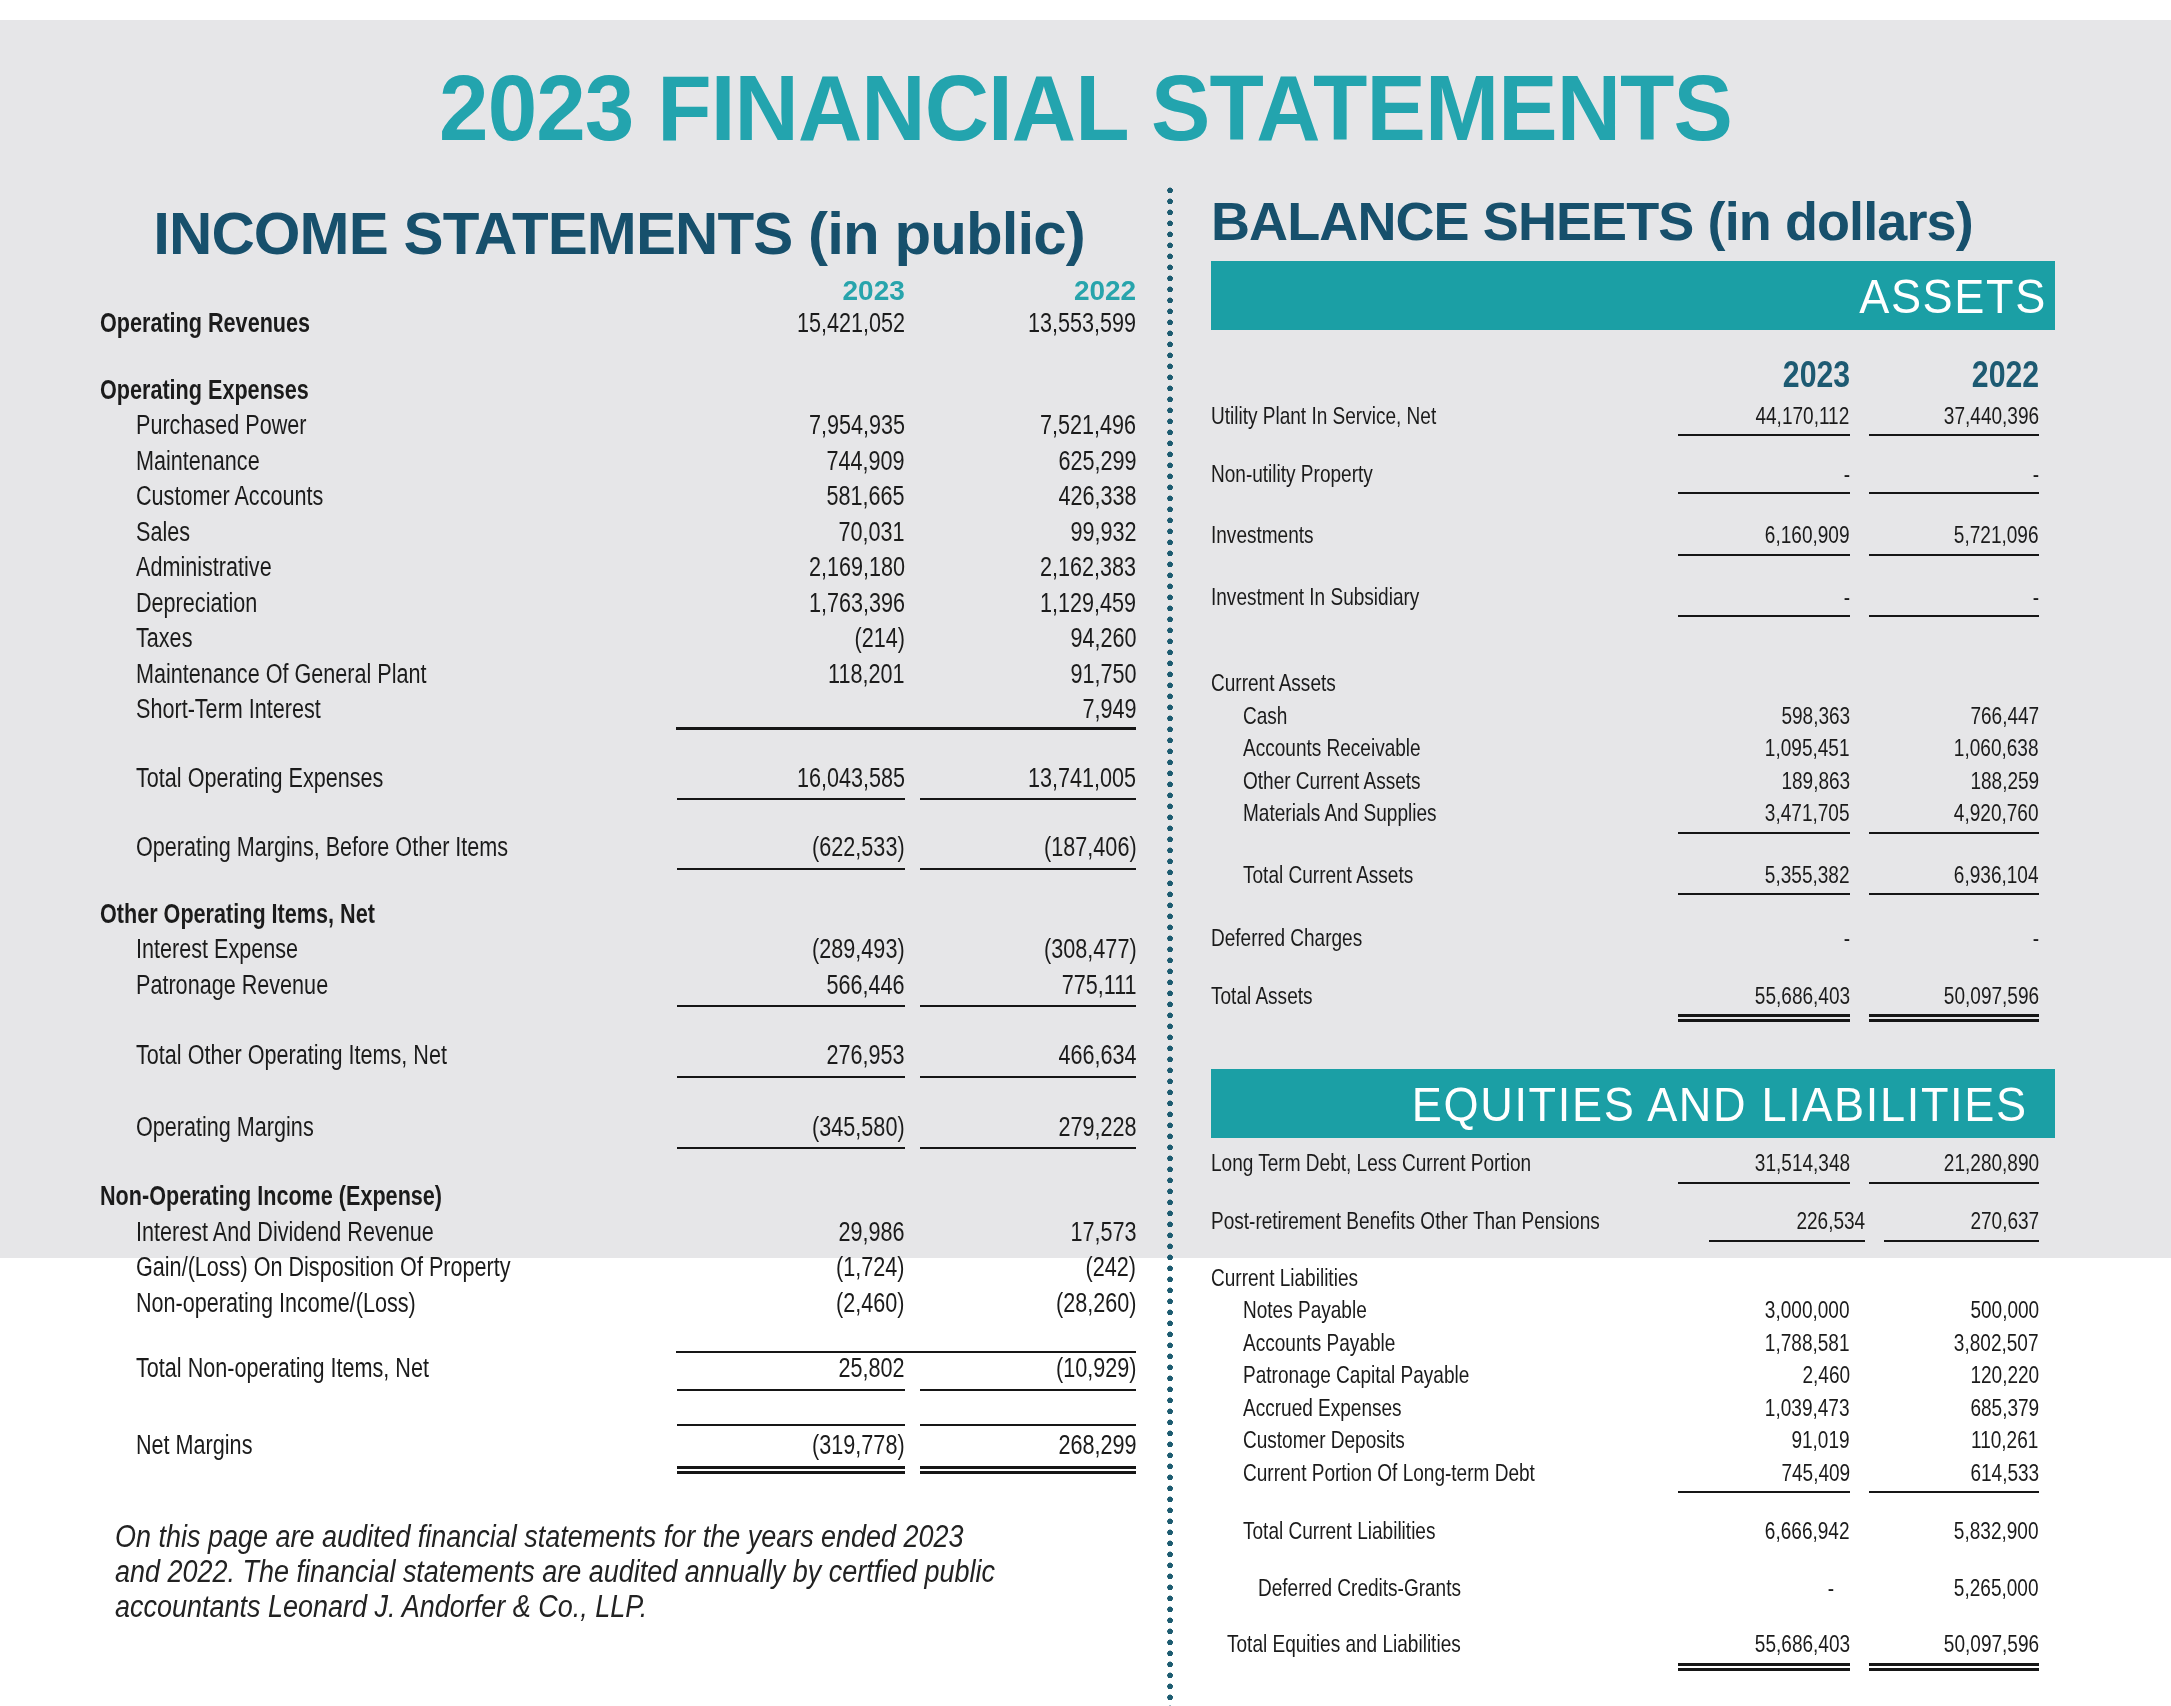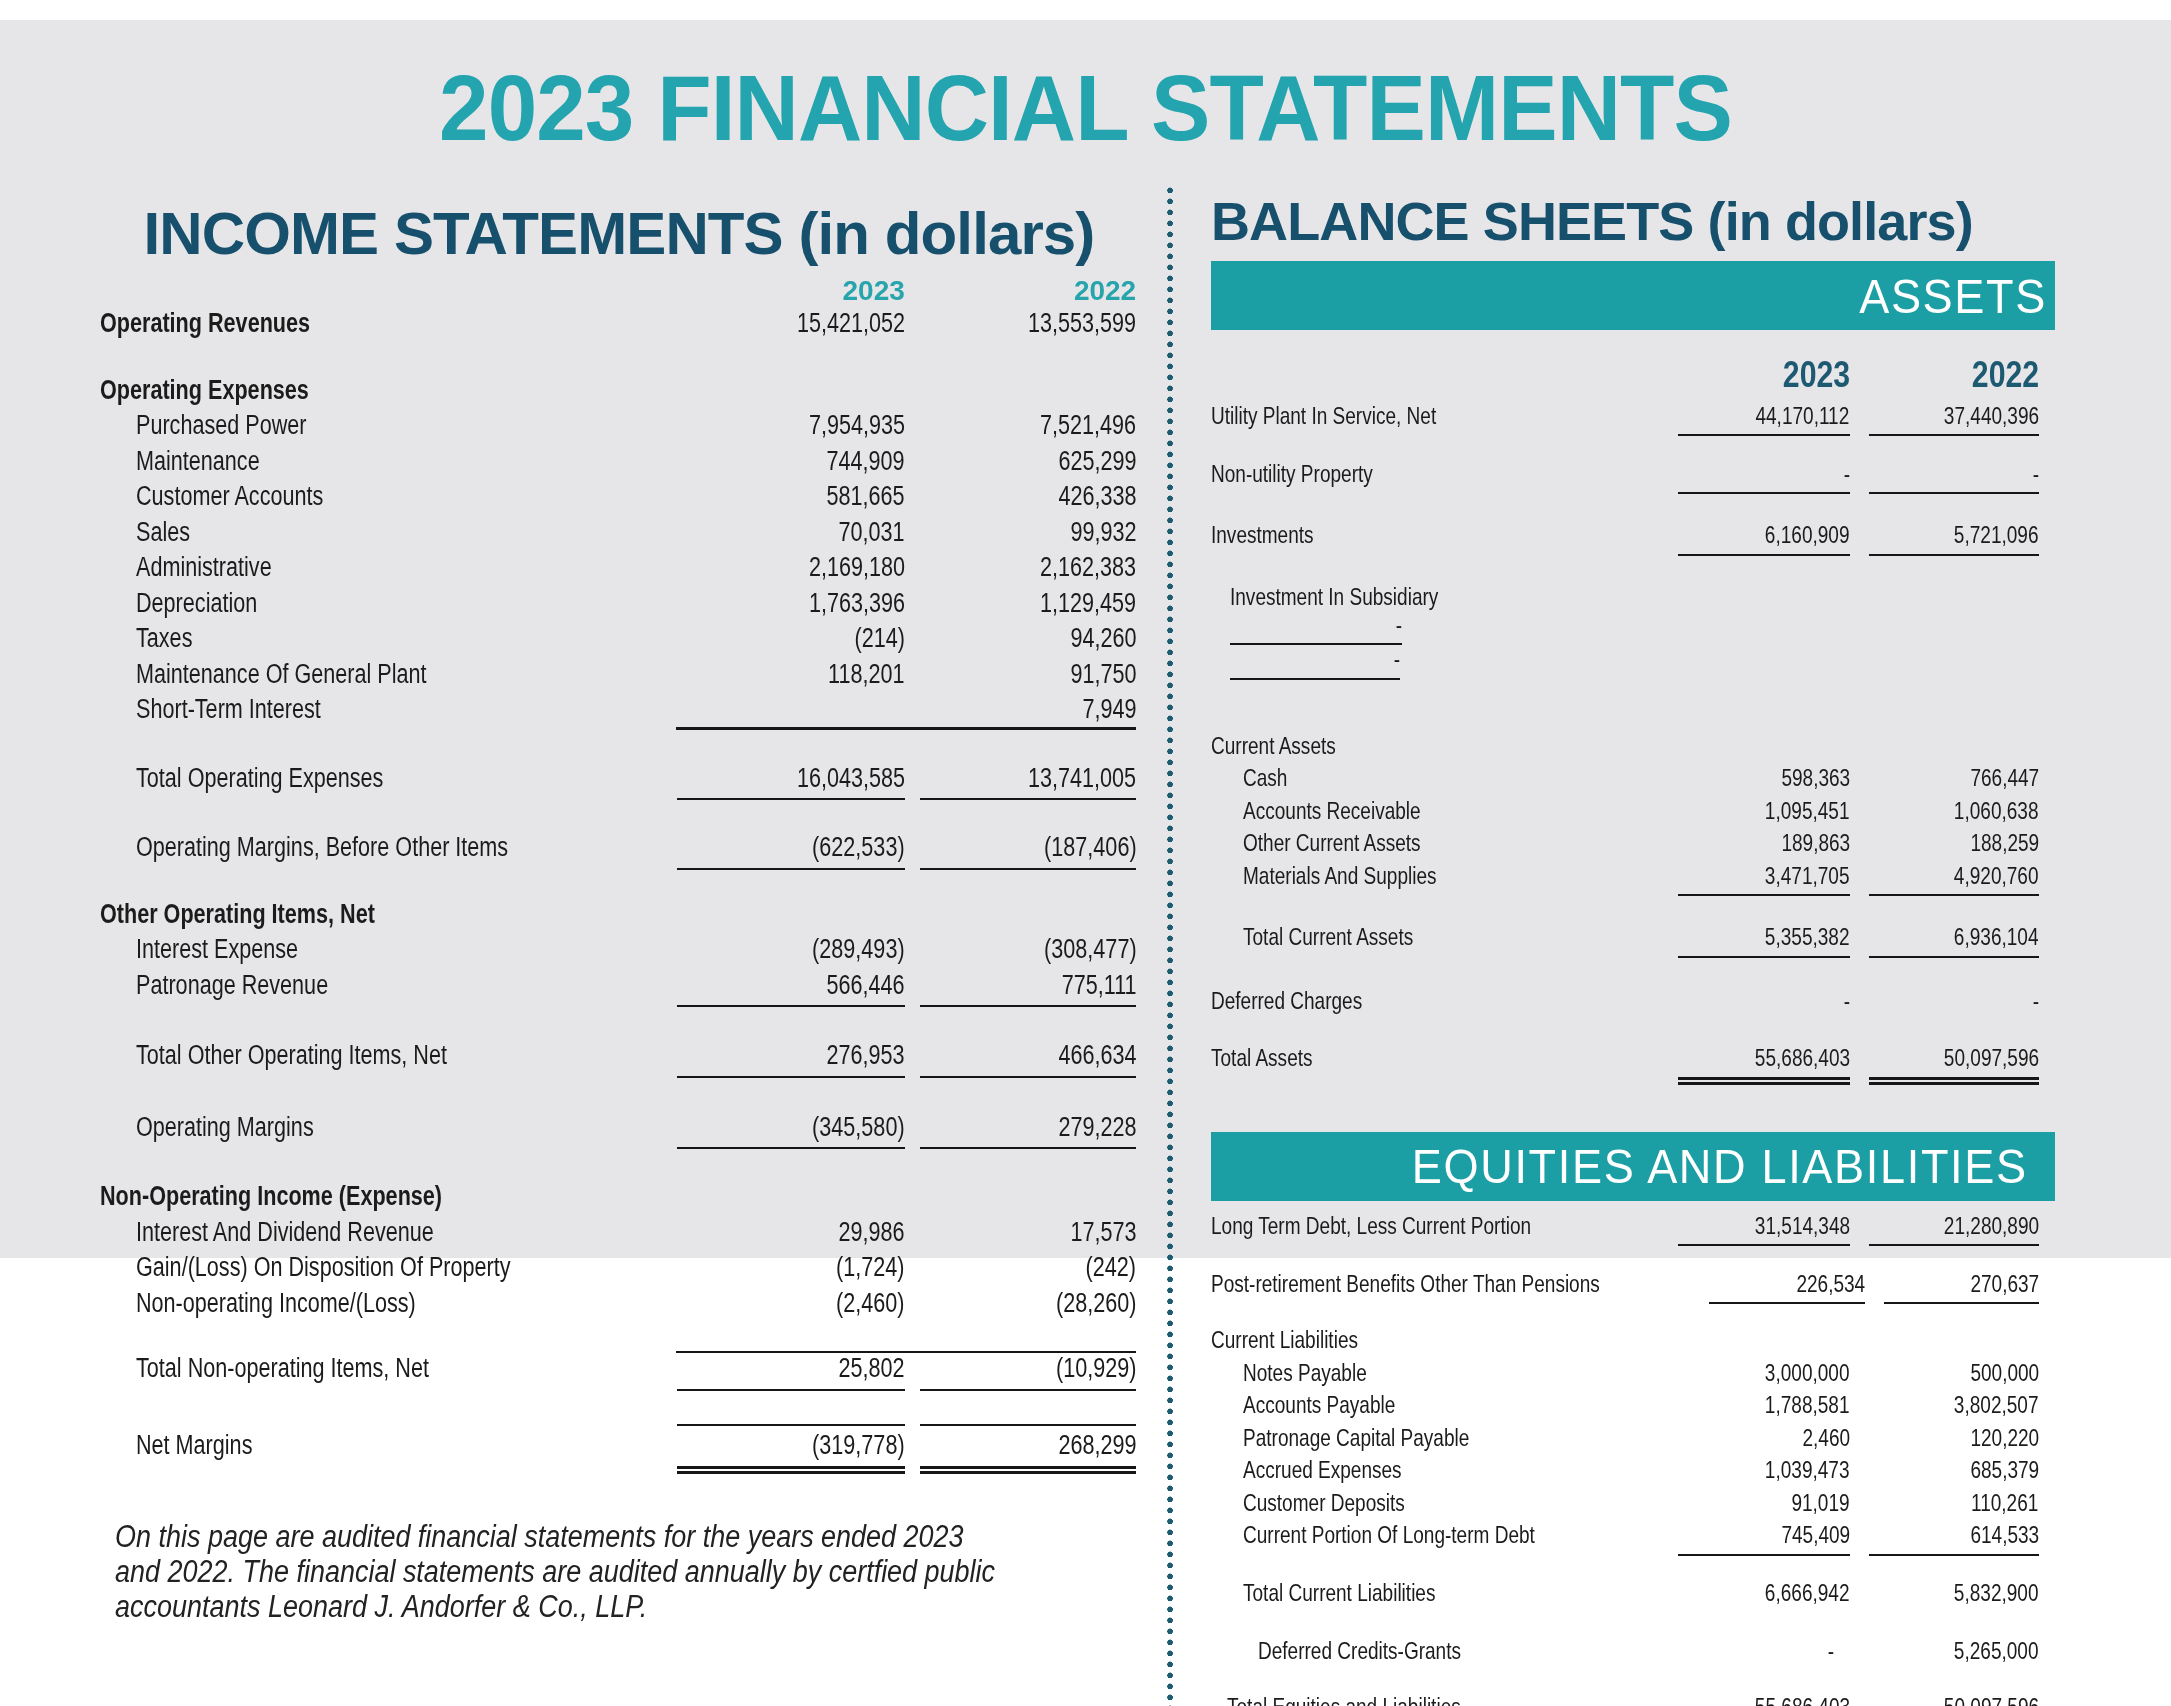--- a/index.html
+++ b/index.html
@@ -94,21 +94,21 @@
 <body style="--teal: #23a4ae; --dark-teal: #17506c; --banner: #1b9fa5; --rule: #161616; --dots: #1c5b70; --bg: #e6e6e8;">
 
 <div class="topstrip"></div>
 <div class="page">
 
   <div class="main-title">2023 FINANCIAL STATEMENTS</div>
 
   <div class="divider"></div>
 
   <div class="income">
-    <div class="income-title">INCOME STATEMENTS (in dollars)</div>
+    <div class="income-title">INCOME STATEMENTS (in public)</div>
     <div class="years">
       <span class="sp"></span>
       <span class="y y1">2023</span>
       <span class="y y2">2022</span>
     </div>
     <div>
         <div class="row">
           <div class="lbl bold" style="padding-left: 0px;"><span class="t">Operating Revenues</span></div>
           <div class="v v1"><span class="t">15,421,052</span></div>
           <div class="v v2"><span class="t">13,553,599</span></div>
@@ -259,21 +259,21 @@
         <div class="row r-below-seg" style="margin-top: 23.5px;">
           <div class="lbl" style="padding-left: 0px;"><span class="t">Non-utility Property</span></div>
           <div class="v v1"><span class="t">-</span></div>
           <div class="v v2"><span class="t">-</span></div>
         </div>
         <div class="row r-below-seg" style="margin-top: 27px;">
           <div class="lbl" style="padding-left: 0px;"><span class="t">Investments</span></div>
           <div class="v v1"><span class="t">6,160,909</span></div>
           <div class="v v2"><span class="t">5,721,096</span></div>
         </div>
-        <div class="row r-below-seg" style="margin-top: 27px; flex-direction: column;">
+        <div class="row r-below-seg" style="margin-top: 27px;">
           <div class="lbl" style="padding-left: 0px;"><span class="t">Investment In Subsidiary</span></div>
           <div class="v v1"><span class="t">-</span></div>
           <div class="v v2"><span class="t">-</span></div>
         </div>
         <div class="row" style="margin-top: 52px;">
           <div class="lbl" style="padding-left: 0px;"><span class="t">Current Assets</span></div>
           <div class="v v1"><span class="t"></span></div>
           <div class="v v2"><span class="t"></span></div>
         </div>
         <div class="row">

